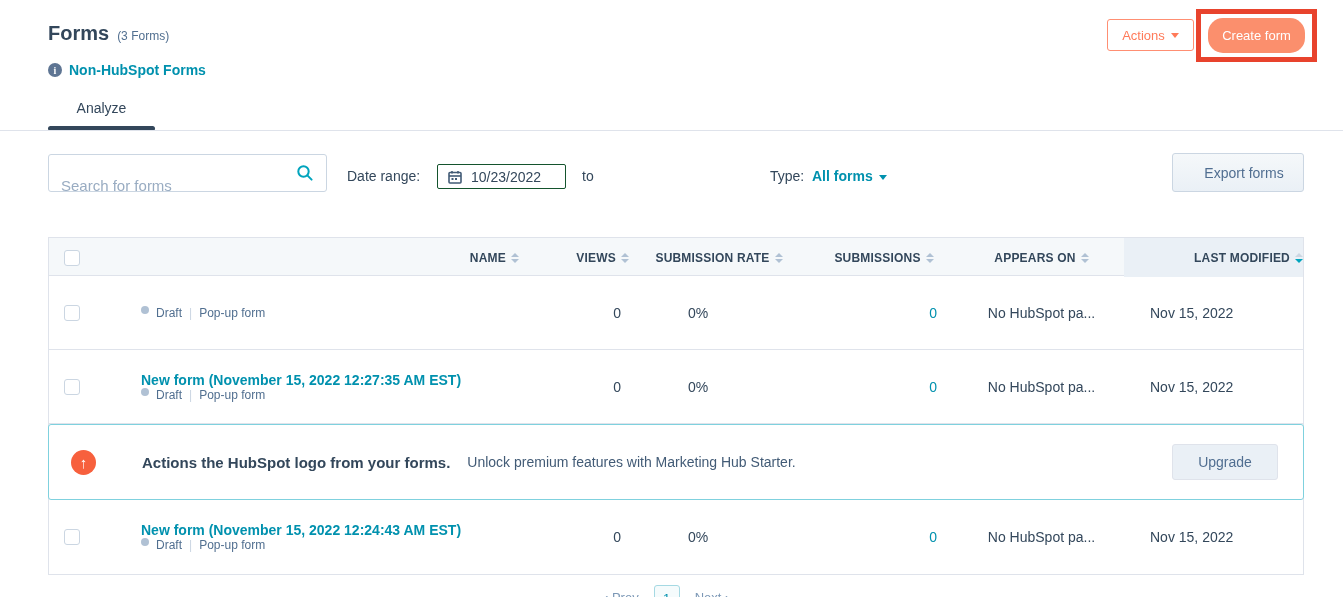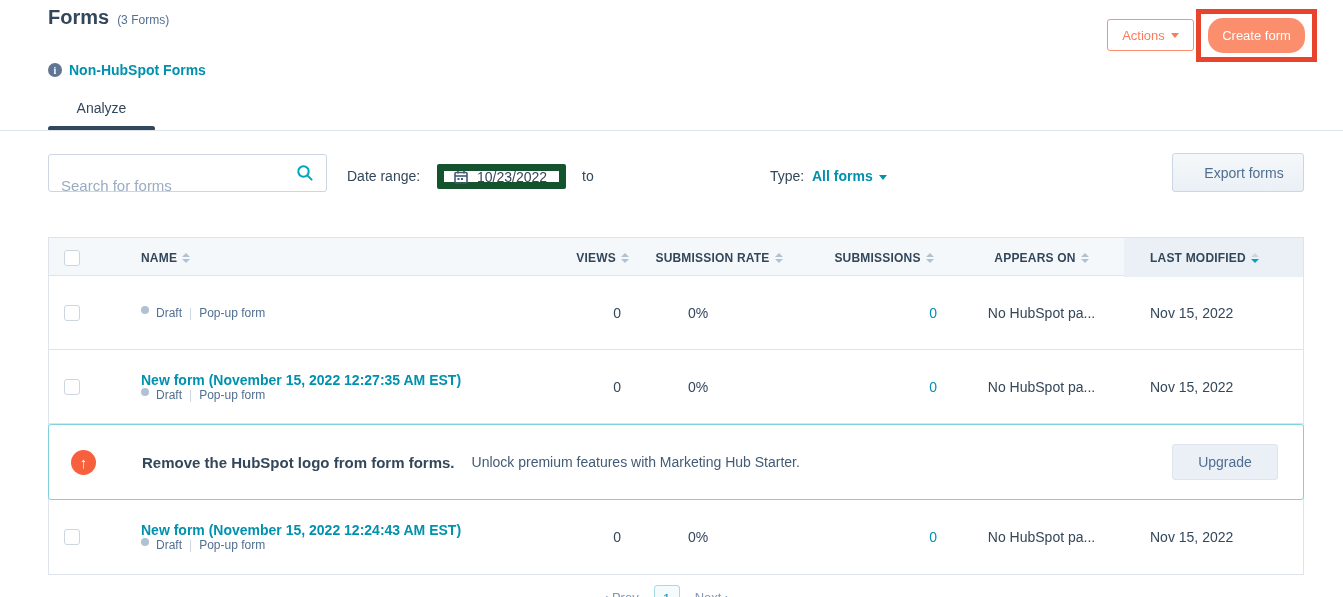--- a/index.html
+++ b/index.html
@@ -1,21 +1,21 @@
 <!DOCTYPE html>
 <html><head>
 <meta charset="utf-8">
 <style>
   * { margin:0; padding:0; box-sizing:border-box; }
   html,body { width:1343px; height:597px; overflow:hidden; background:#fff;
     font-family:"Liberation Sans", sans-serif; color:#33475b; }
   .page { position:relative; width:1343px; height:597px; }
 
   
-  .page-title { position:absolute; left:48px; top:6px; font-size:20px; font-weight:700; color:#33475b; }
+  .page-title { position:absolute; left:48px; top:22px; font-size:20px; font-weight:700; color:#33475b; }
   .page-title .count { font-size:12px; font-weight:400; color:#516f90; margin-left:8px; }
 
   .actions-btn { position:absolute; left:1107px; top:19px; width:87px; height:32px;
     border:1px solid #ff8f73; border-radius:3px; background:#fff; color:#ff7a59;
     font-size:13px; display:flex; align-items:center; justify-content:center; gap:6px; cursor:pointer; }
   .caret-orange { width:0; height:0; border-left:4px solid transparent; border-right:4px solid transparent;
     border-top:5px solid #ff7a59; }
 
   .annotation-box { position:absolute; left:1196px; top:9px; width:121px; height:53px;
     border:5px solid #e8432d; background:#fff; display:flex; align-items:center; justify-content:center; }
@@ -42,42 +42,42 @@
   .search-input { flex:1; border:none; outline:none; font-size:15px; padding:0 8px 0 12px;
     color:#33475b; font-family:"Liberation Sans", sans-serif; background:transparent;margin-top:24px; }
   .search-input::placeholder { color:#99acc2; }
   .search-icon { margin-right:12px; display:flex; cursor:pointer; }
 
   .filter-label { position:absolute; font-size:14px; color:#33475b; }
   .lbl-daterange { left:347px; top:168px; }
   .lbl-to { left:582px; top:168px; }
   .lbl-type { left:770px; top:168px; }
 
-  .date-input { position:absolute; top:164px; height:25px; border:7px solid #14532d; border-radius:2px;
+  .date-input { position:absolute; top:164px; height:25px; border:1px solid #14532d; border-radius:2px;
     background:#fff; display:flex; align-items:center; gap:9px; padding:0 10px; font-size:14px;
     color:#33475b; cursor:text; }
   .date-from { left:437px; width:129px; }
   .date-to { left:602px; width:138px; }
 
   .type-select { position:absolute; left:812px; top:168px; display:flex; align-items:center; gap:6px;
     color:#0091ae; font-size:14px; font-weight:700; cursor:pointer; }
   .caret-teal { width:0; height:0; border-left:4px solid transparent; border-right:4px solid transparent;
     border-top:5px solid #0091ae; margin-top:2px; }
 
   .export-btn { position:absolute; left:1172px; top:153px; width:132px; height:39px;
     background:linear-gradient(#f5f8fa,#eaf0f6); border:1px solid #cbd6e2; border-radius:3px;
     color:#506e91; font-size:14px; cursor:pointer;padding-left:12px; }
 
   
   .forms-table { position:absolute; left:48px; top:237px; width:1256px;
     border:1px solid #dfe3eb; border-top:none; }
   .tgrid { display:grid; grid-template-columns:46px 424px 110px 180px 150px 165px 179px; align-items:center; }
   .thead { height:39px; background:#f5f8fa; border-top:1px solid #dfe3eb; border-bottom:1px solid #dfe3eb; }
   .th { font-size:12px; font-weight:700; color:#33475b; letter-spacing:.2px; display:flex;
-    align-items:center; gap:5px; height:39px; cursor:pointer; }
+    align-items:center; gap:5px; height:39px; cursor:pointer;justify-content:flex-end; }
   .th-name { padding-left:46px; }
   .th-views { justify-content:flex-end; }
   .th-rate, .th-subs, .th-appears { justify-content:center; }
   .th-last { padding-left:26px; background:#eaf0f6; }
 
   .sort { display:flex; flex-direction:column; gap:2px; }
   .tri { width:0; height:0; border-left:4px solid transparent; border-right:4px solid transparent; }
   .tri.up { border-bottom:4px solid #b0c1d4; }
   .tri.down { border-top:4px solid #b0c1d4; }
   .tri.up.dim { border-bottom-color:#cbd6e2; }
@@ -267,21 +267,21 @@
       </div>
       <div class="cell cell-views">0</div>
       <div class="cell cell-rate">0%</div>
       <div class="cell cell-subs"><span class="subs-link">0</span></div>
       <div class="cell cell-appears">No HubSpot pa...</div>
       <div class="cell cell-last">Nov 15, 2022</div>
     </div>
 
     <div class="upgrade-banner">
       <span class="upgrade-icon">↑</span>
-      <span class="banner-bold">Remove the HubSpot logo from form forms.</span>
+      <span class="banner-bold">Actions the HubSpot logo from your forms.</span>
       <span class="banner-text">Unlock premium features with Marketing Hub Starter.</span>
       <button class="upgrade-btn">Upgrade</button>
     </div>
 
     <div class="tgrid trow">
       <div class="cell cell-check">
           <span class="checkbox"></span>
         </div>
       <div class="cell cell-name">
         <a class="form-link">New form (November 15, 2022 12:24:43 AM EST)</a>

